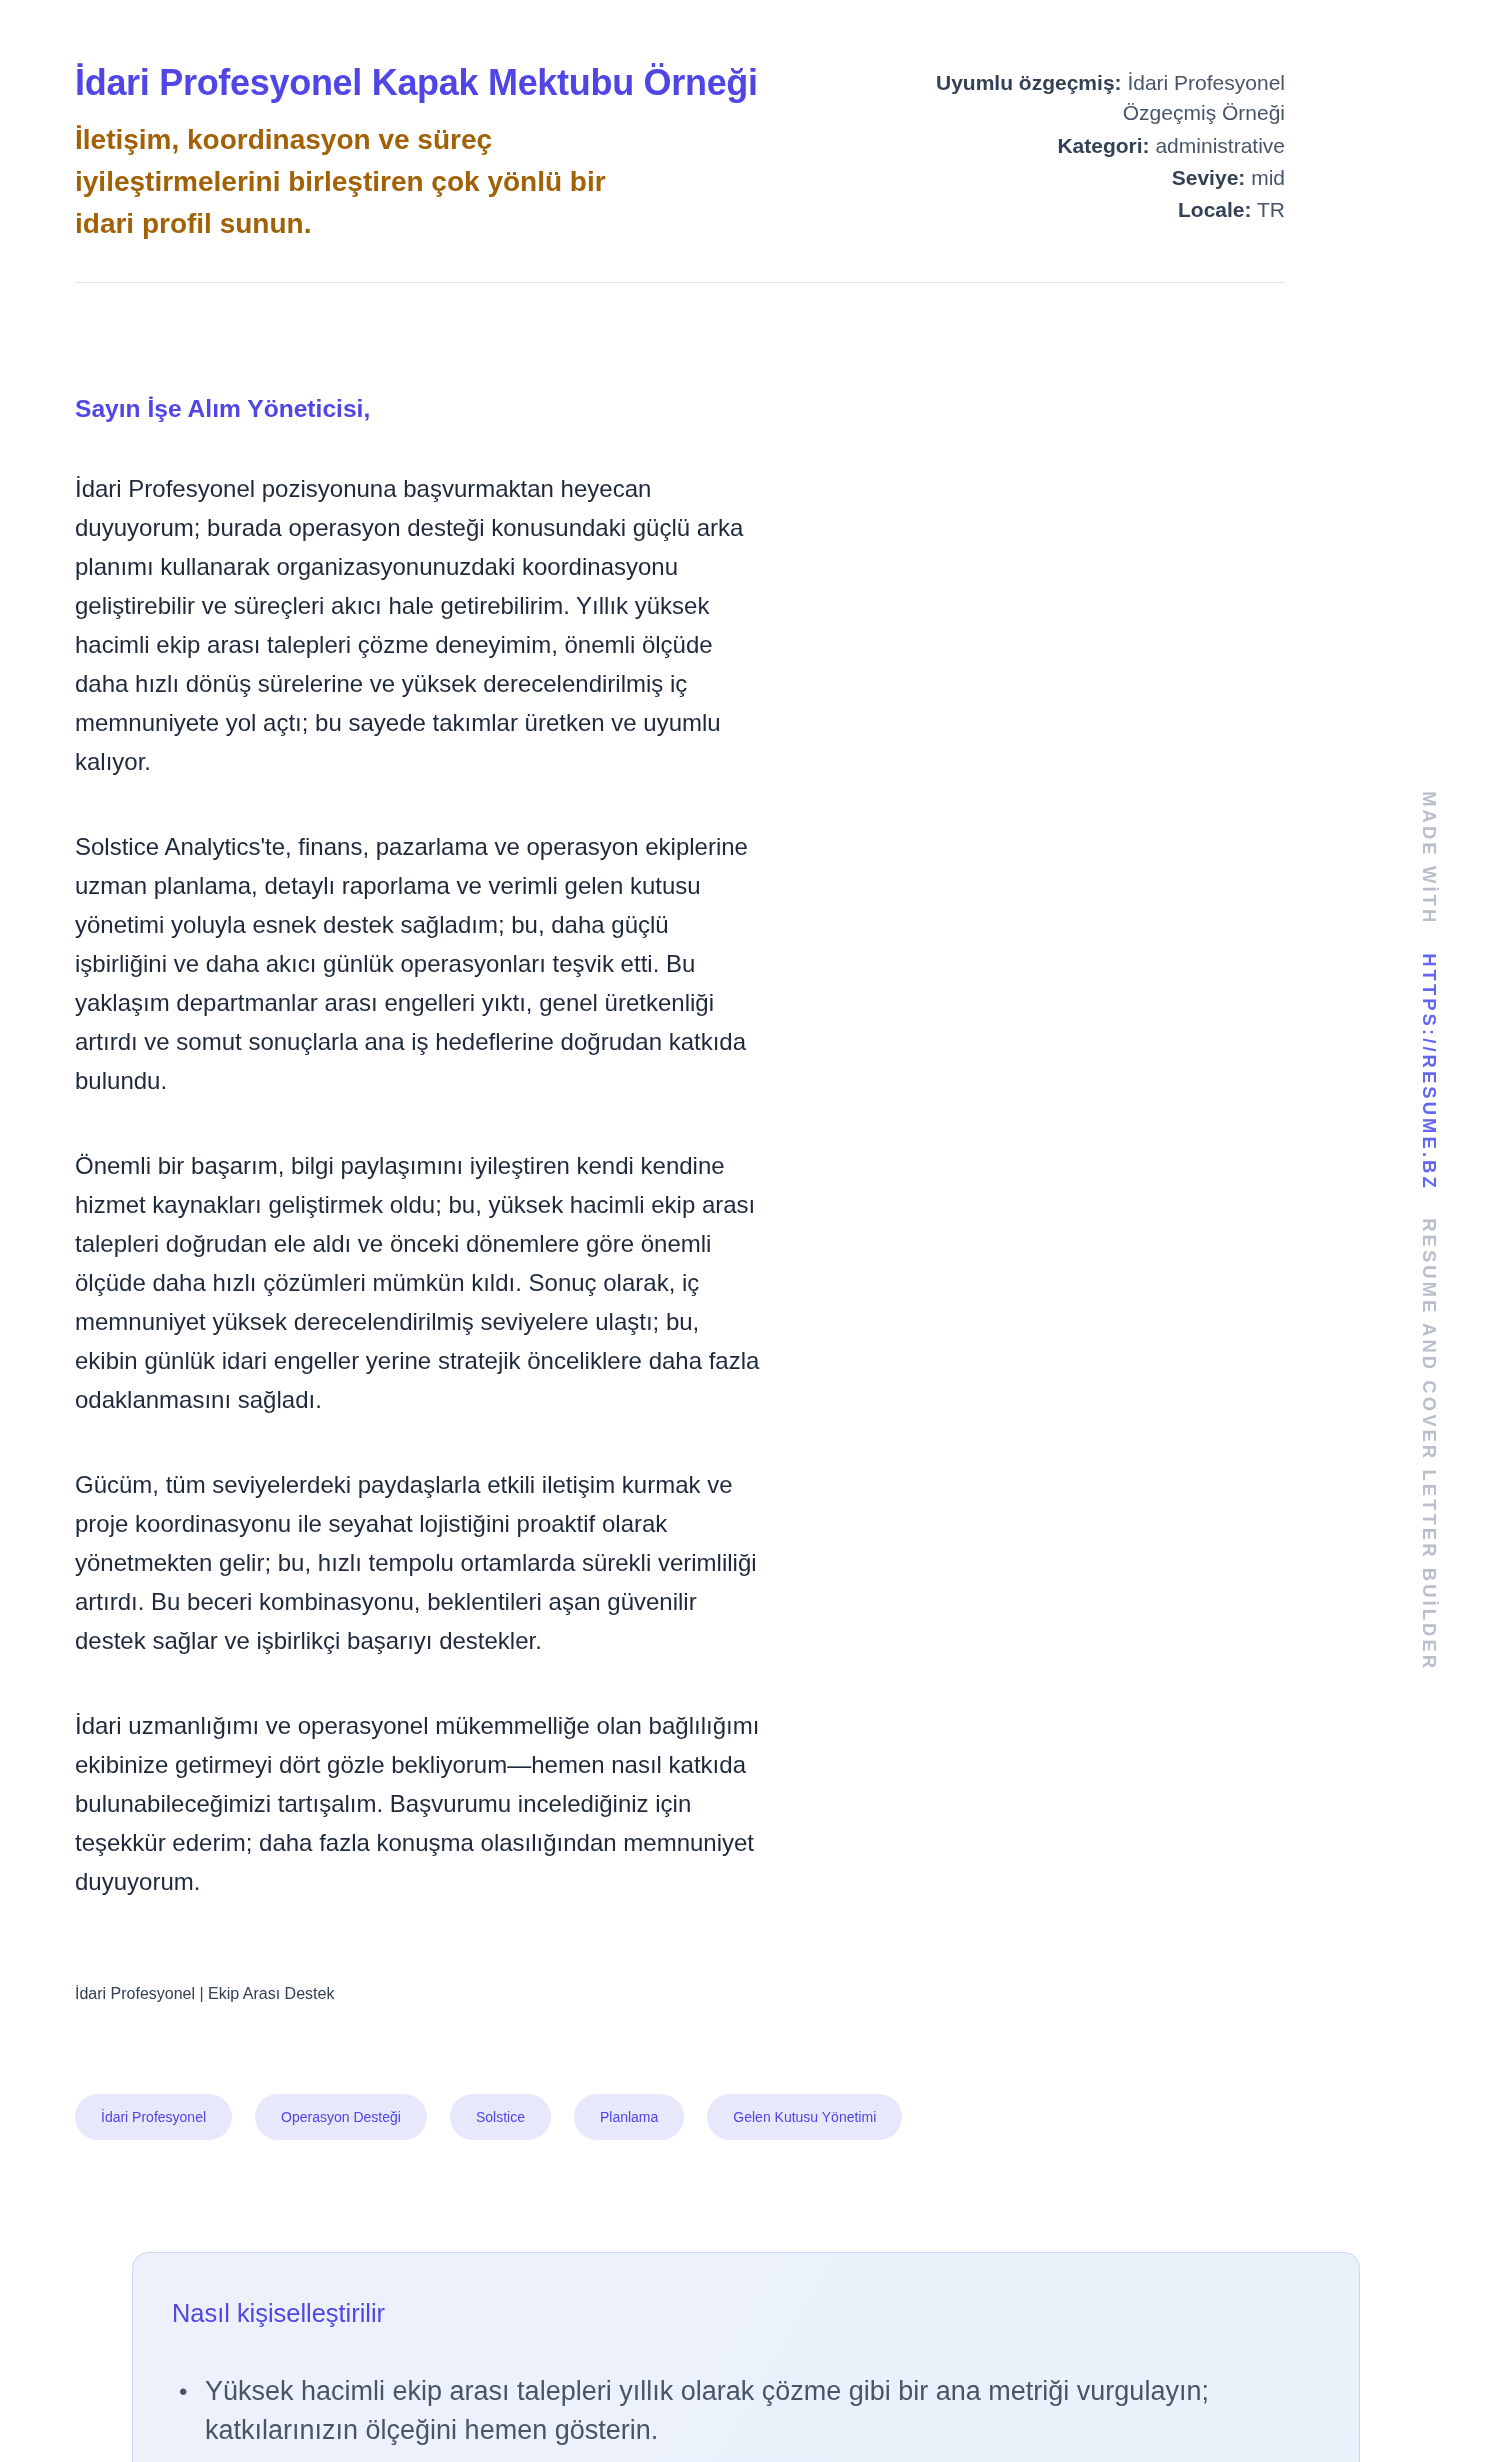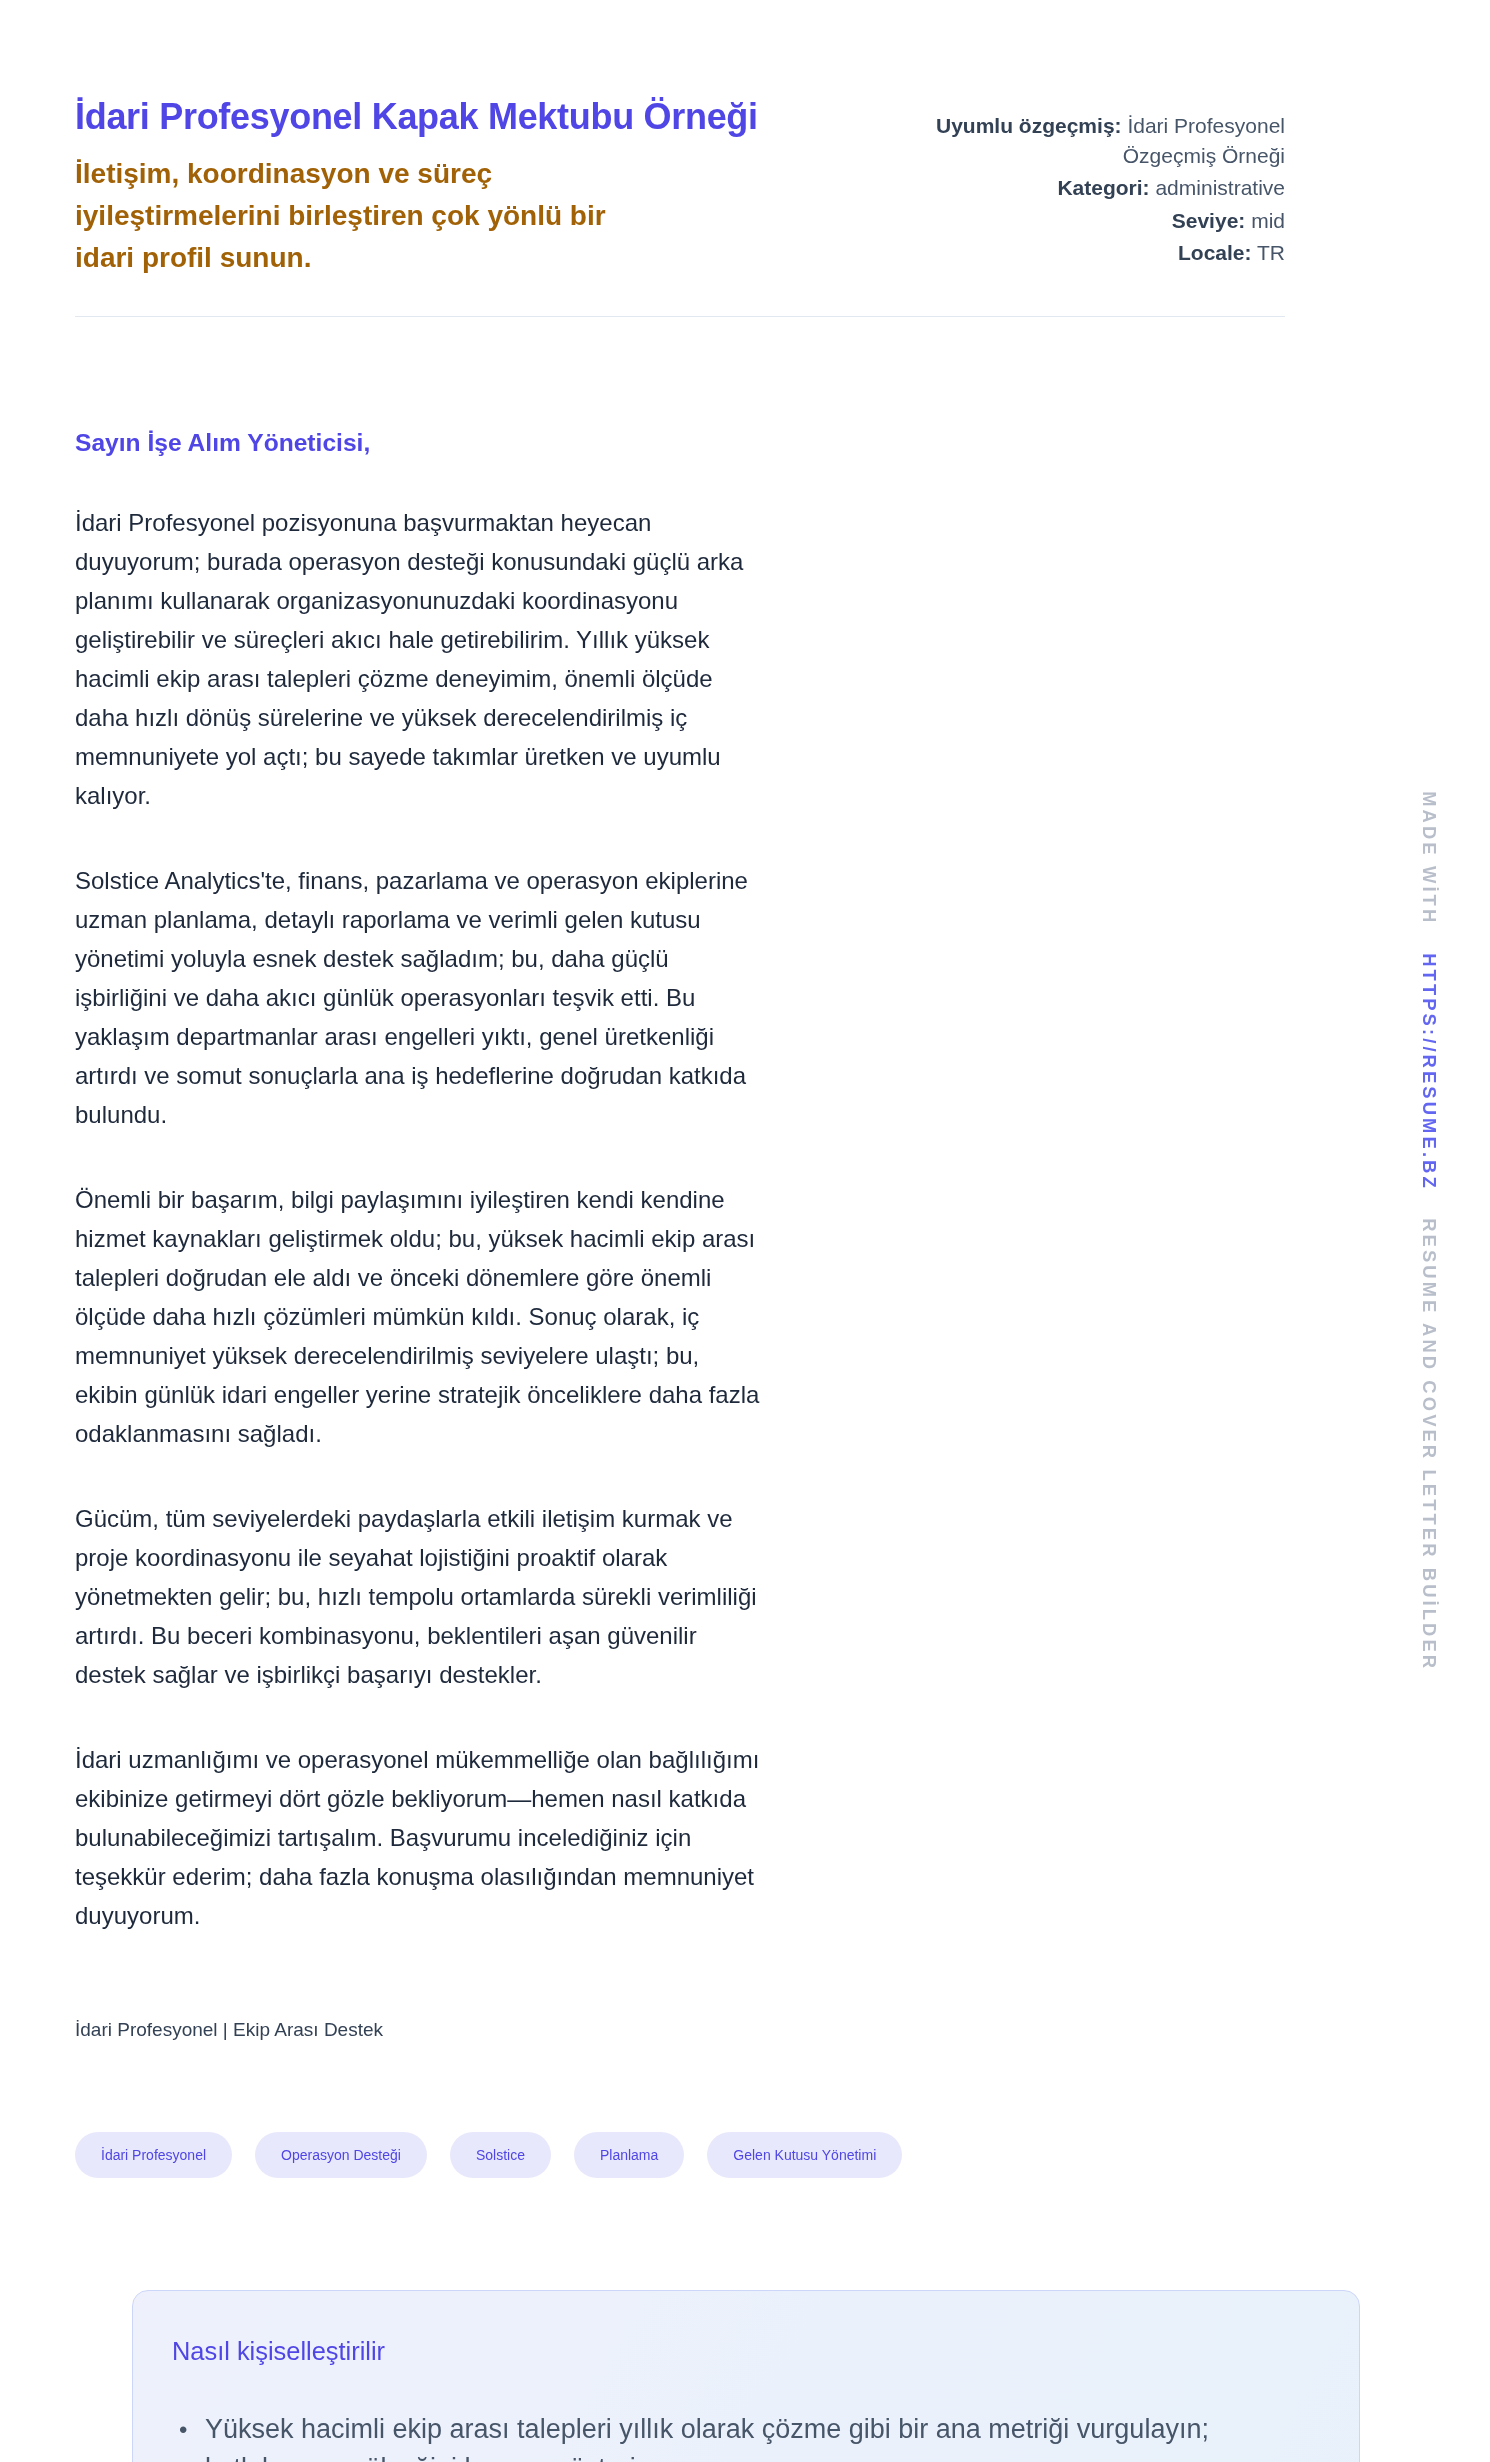--- a/index.html
+++ b/index.html
@@ -5,21 +5,21 @@
   * { box-sizing: border-box; margin: 0; padding: 0; }
   html, body { background: #ffffff; }
   body {
     width: 1491px; height: 2462px; position: relative; overflow: hidden;
     font-family: "Liberation Sans", "DejaVu Sans", sans-serif;
     color: #1e293b;
   }
   .content { padding: 61px 206px 0 75px; }
 
   
-  .header { display: flex; justify-content: space-between; align-items: center; margin-top: 34px; }
+  .header { display: flex; justify-content: space-between; align-items: flex-start; }
   .page-title {
     font-size: 36px; line-height: 1.22; font-weight: 700;
     color: #4f46e5; max-width: 842px; letter-spacing: -0.3px;
   }
   .page-subtitle {
     margin-top: 14px; font-size: 28px; line-height: 1.5; font-weight: 700;
     color: #a16207; max-width: 544px;
   }
   .meta { text-align: right; font-size: 21px; line-height: 1.45; color: #475569; max-width: 377px; margin-top: 7px; }
   .meta-row { margin-bottom: 1.8px; }
@@ -28,21 +28,21 @@
   .divider { border: none; border-top: 1.8px solid #e2e8f0; margin-top: 37px; }
 
   
   .salutation { margin-top: 112px; font-size: 24.6px; font-weight: 700; color: #4f46e5; }
   .letter p {
     font-size: 24px; line-height: 39px; color: #1e293b;
     max-width: 691px; margin-top: 46px;
   }
   .signature { margin-top: 84px; }
   .signature-name { font-size: 24.6px; font-weight: 700; color: #1e293b; }
-  .signature-role { margin-top: 3px; font-size: 19px; color: #334155; }
+  .signature-role { margin-top: 3px; font-size: 16px; color: #334155; }
 
   
   .tags { display: flex; flex-wrap: wrap; gap: 23px; margin-top: 91px; }
   .tag {
     background: #e8e8fc; color: #4f46e5; font-size: 14px; font-weight: 500;
     padding: 16px 26px; border-radius: 876px; line-height: 1; white-space: nowrap;
     text-decoration: none; display: inline-block;
   }
 
   

